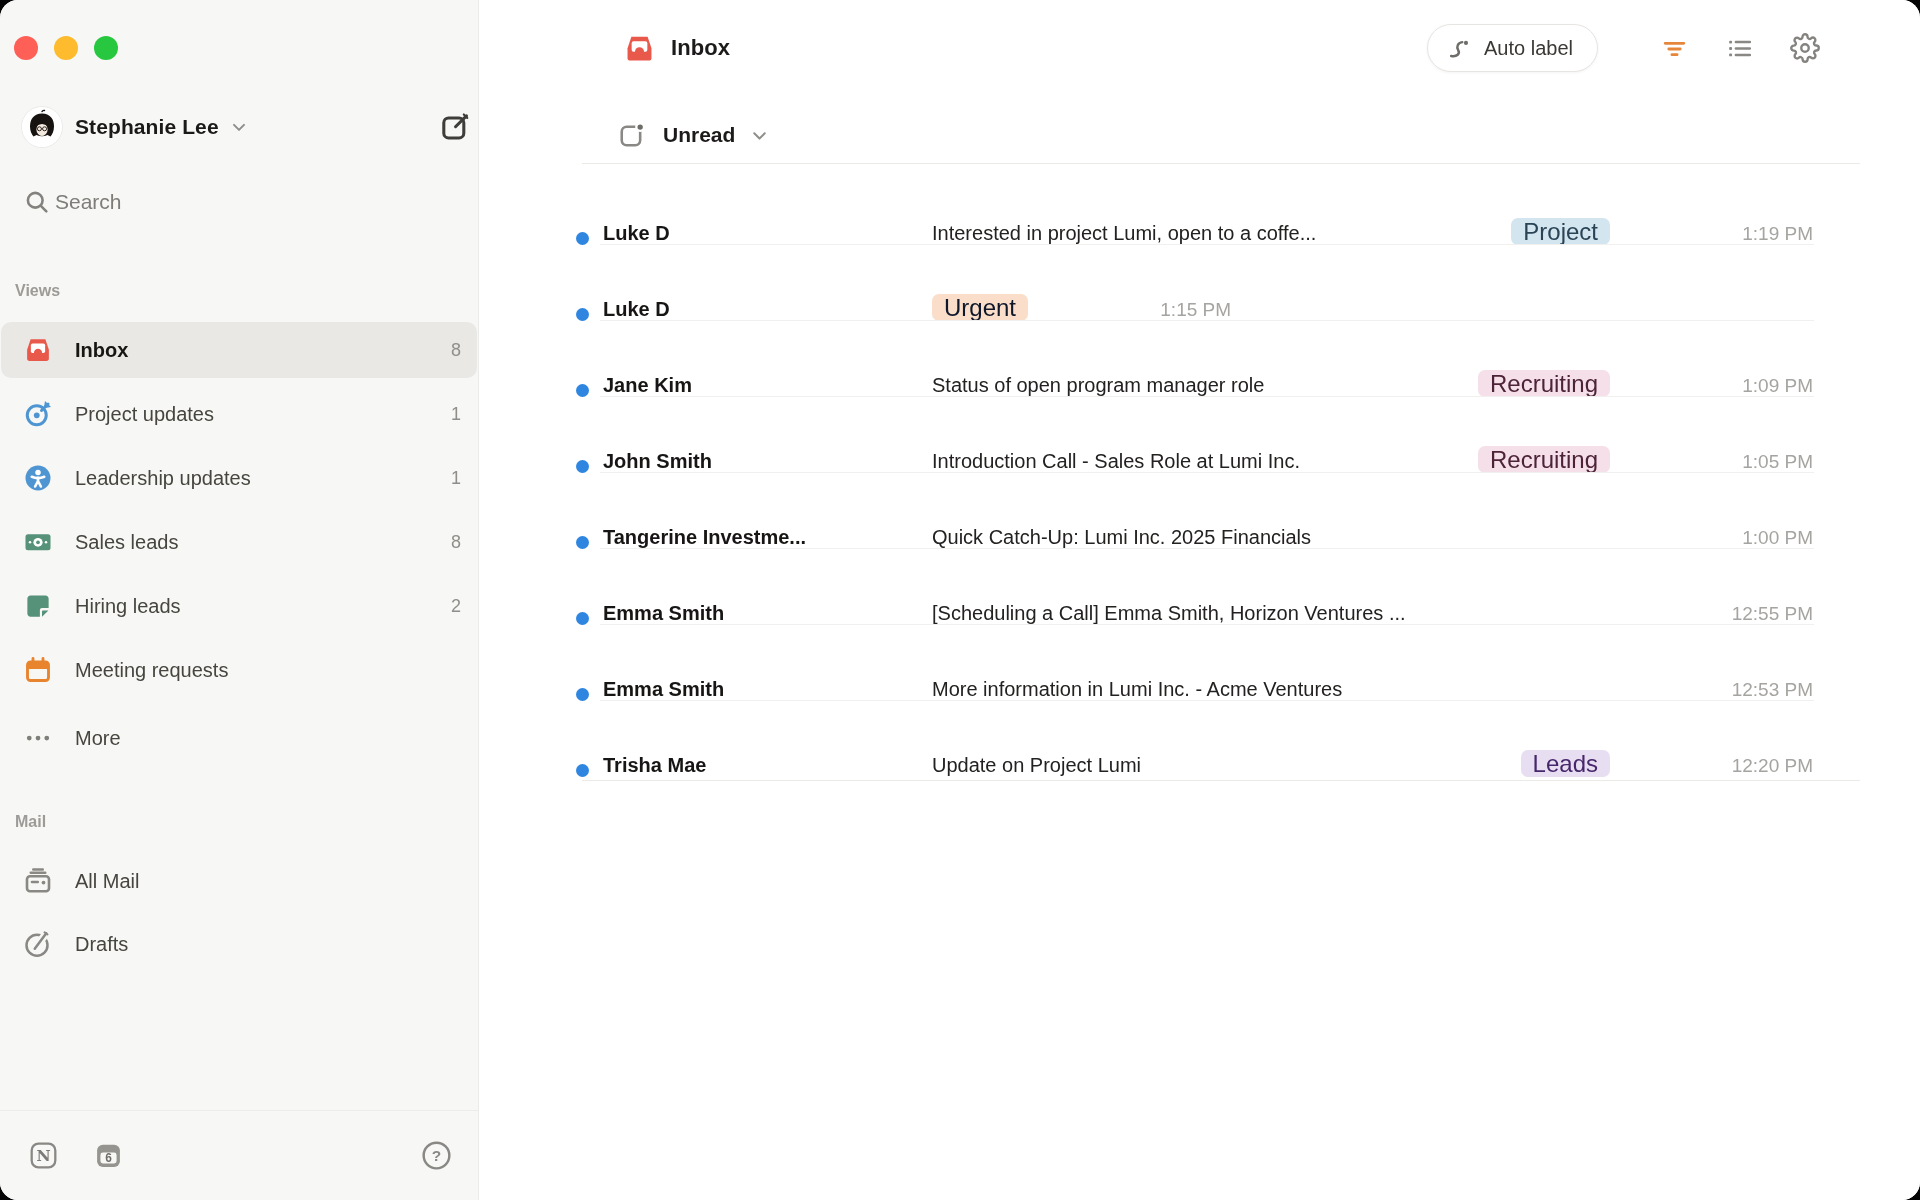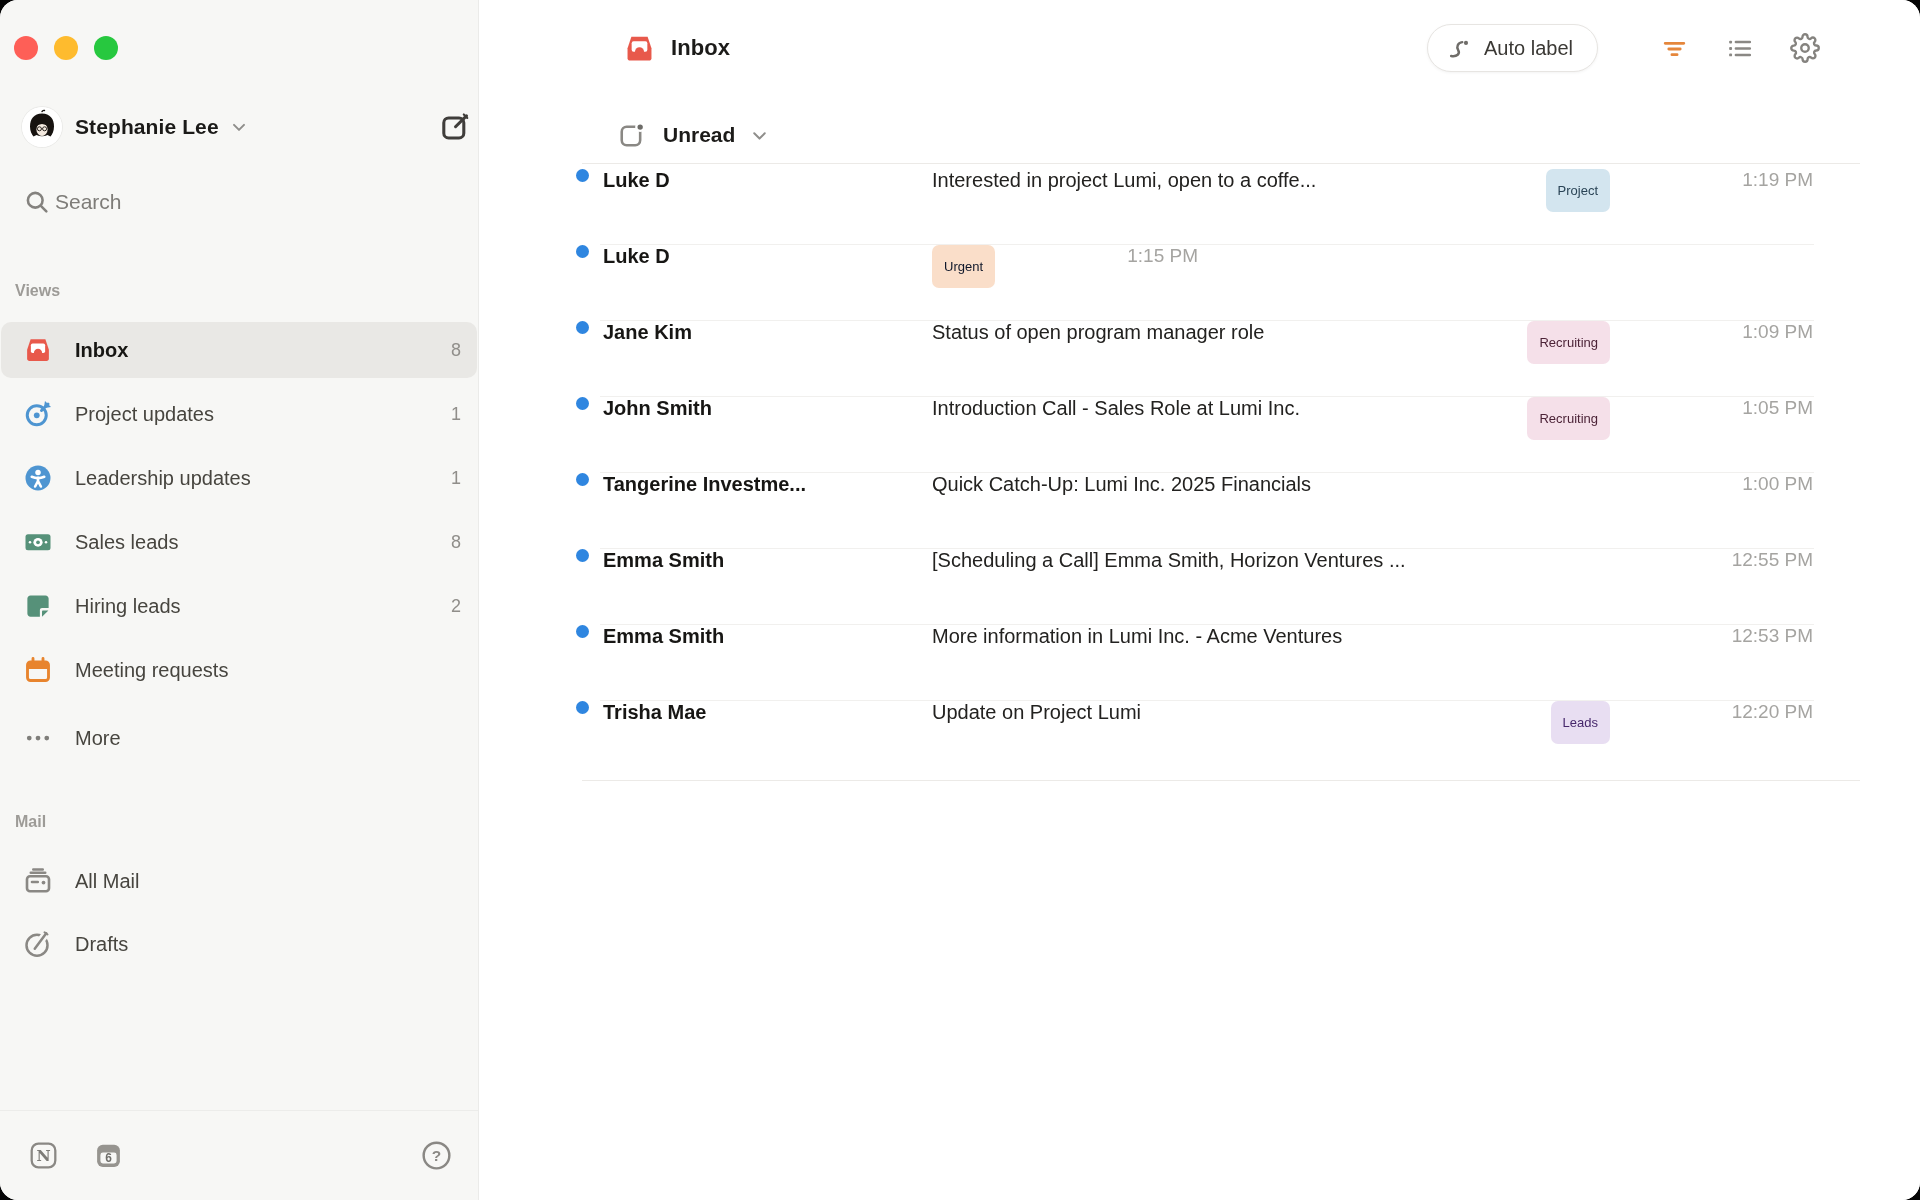--- a/index.html
+++ b/index.html
@@ -44,27 +44,27 @@
   .mh-title{font-size:22px;font-weight:700;color:#1c1b19;margin-left:15px;letter-spacing:.1px;}
   .mh-right{margin-left:auto;display:flex;align-items:center;gap:36px;}
   .auto-label-btn{display:flex;align-items:center;height:48px;border:1px solid #e7e5e2;border-radius:24px;padding:0 24px 0 19px;background:#fff;box-shadow:0 1px 3px rgba(0,0,0,.05);margin-right:26px;cursor:pointer;}
   .auto-label-txt{font-size:20px;font-weight:500;color:#3b3935;margin-left:11px;}
   .group-row{display:flex;align-items:center;height:50px;padding-left:139px;}
   .unread-row{margin-top:38px;}
   .group-title{font-size:21px;font-weight:700;color:#1c1b19;margin-left:17px;}
   .group-chevron{margin-left:14px;display:flex;}
   .hdiv{height:1px;background:#eceae7;margin:3px 60px 0 103px;}
   .email-list{margin-top:5px;}
-  .email-row{display:flex;align-items:flex-start;height:76px;padding:0 107px 0 97px;position:relative;cursor:pointer;}
+  .email-row{display:flex;align-items:flex-end;height:76px;padding:0 107px 0 97px;position:relative;cursor:pointer;}
   .email-row::after{content:"";position:absolute;left:121px;right:106px;bottom:0;height:1px;background:#f1f0ee;}
   .email-row:last-child::after{display:none;}
   .dot{width:13px;height:13px;border-radius:50%;background:#2f86e0;flex:none;margin-right:14px;}
   .sender{width:329px;flex:none;font-size:20px;font-weight:700;color:#171614;white-space:nowrap;overflow:hidden;}
   .subject{flex:1;font-size:20px;color:#232220;white-space:nowrap;overflow:hidden;}
-  .badge{display:inline-flex;align-items:center;height:43px;border-radius:7px;padding:0 12px;font-size:13px;flex:none;}
+  .badge{display:inline-flex;align-items:center;height:27px;border-radius:7px;padding:0 12px;font-size:24px;flex:none;}
   .badge-blue{background:#d3e5ef;color:#2a4456;}
   .badge-orange{background:#fadec9;color:#0f172a;}
   .badge-pink{background:#f5e0e9;color:#4c2337;}
   .badge-purple{background:#e8def2;color:#46276b;}
   .time{width:165px;margin-left:38px;flex:none;text-align:right;font-size:19px;color:#a5a4a1;}
   .read-row{margin-top:92px;}
   svg{display:block;}
   text{font-family:"DejaVu Serif",serif;}
   text.sans{font-family:"Liberation Sans","DejaVu Sans",sans-serif;}
 </style>

